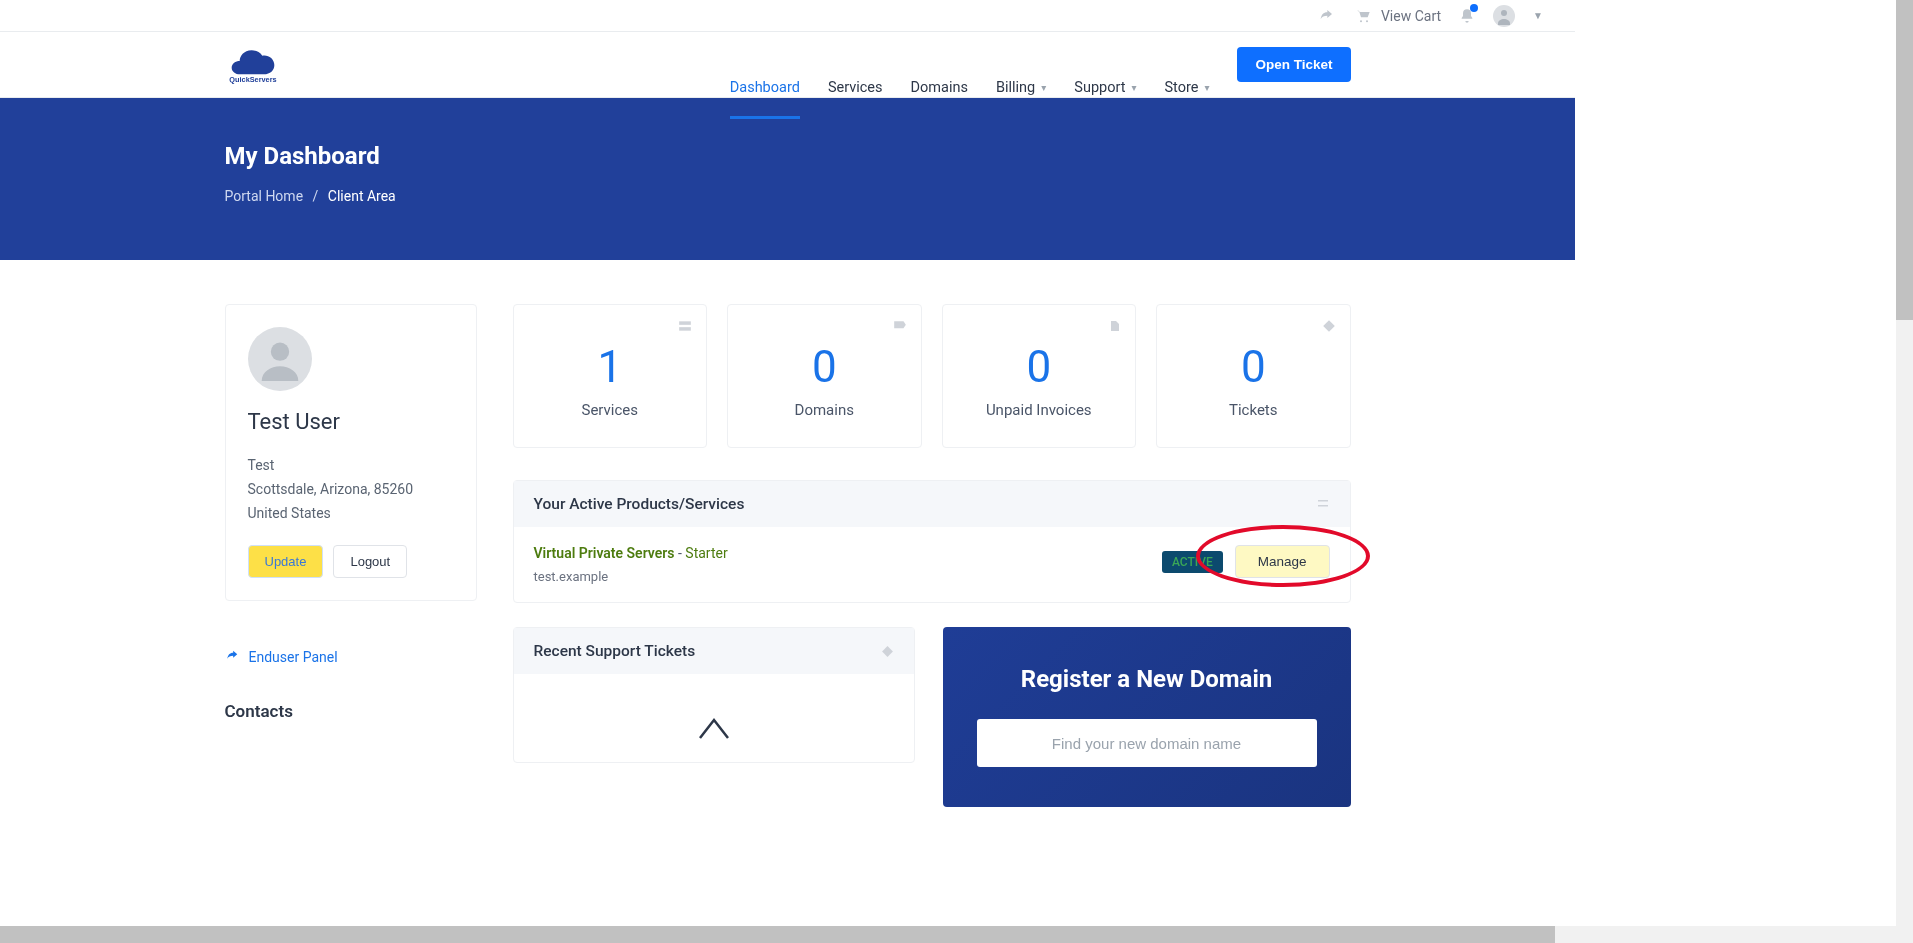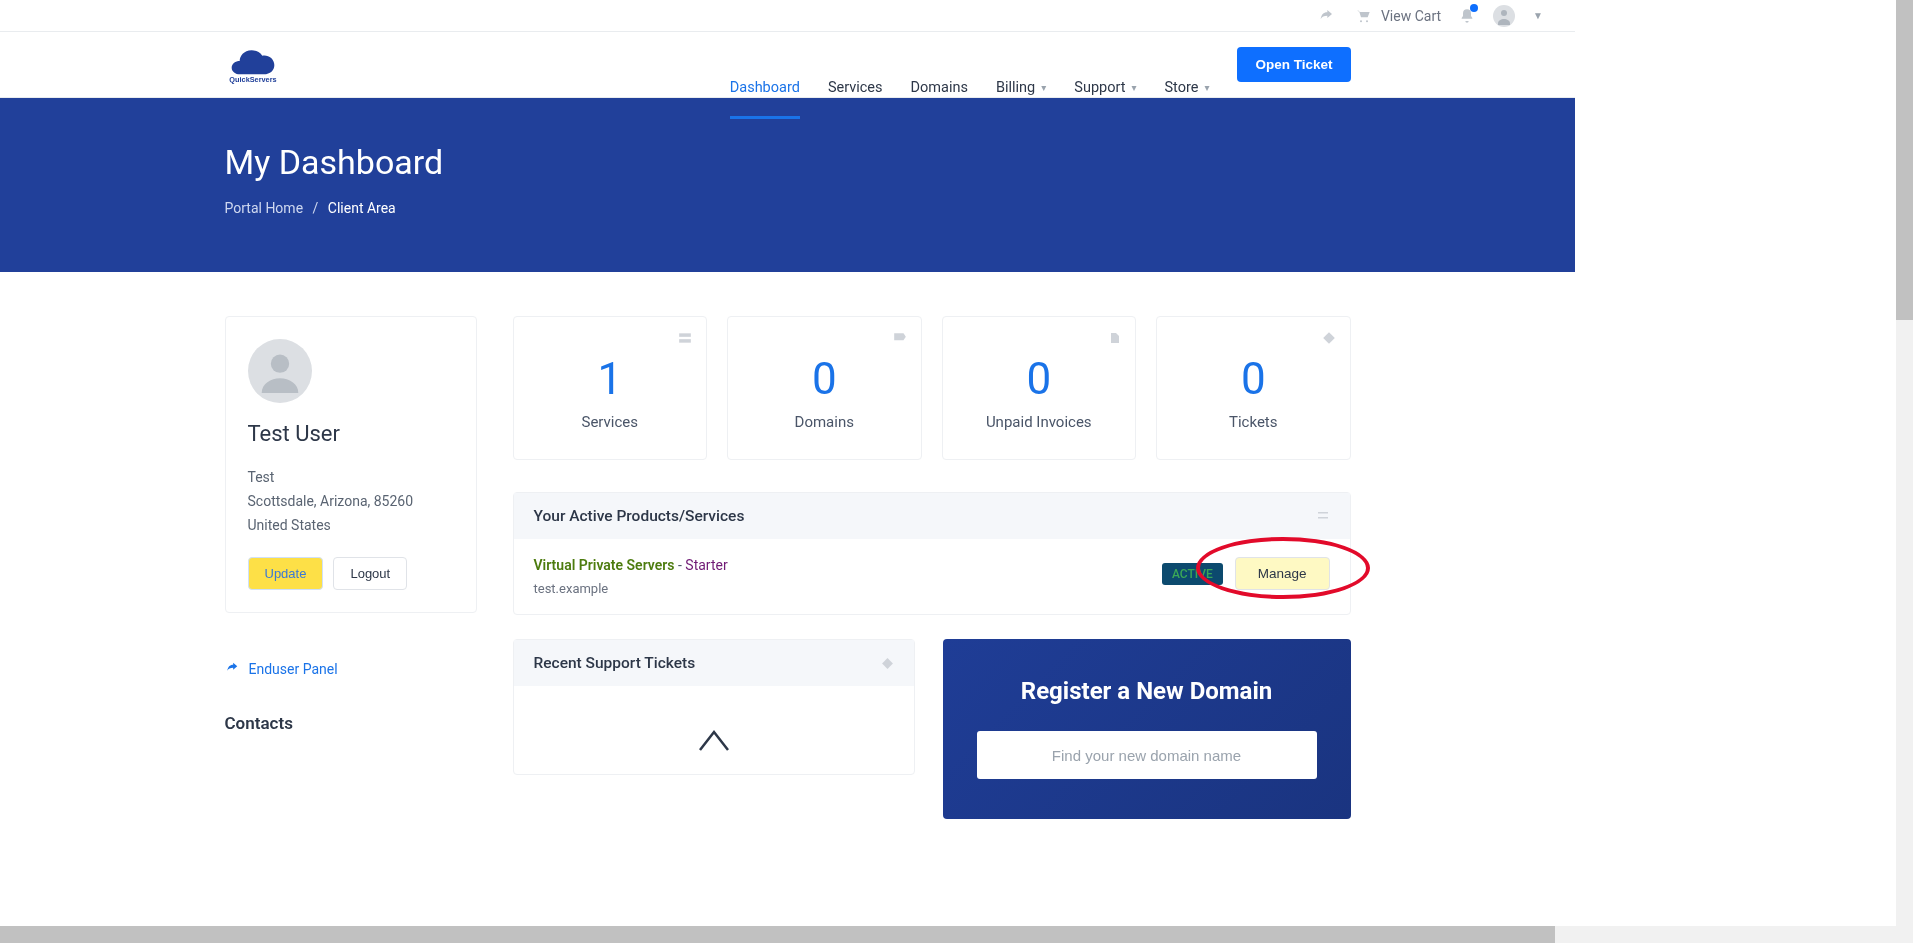--- a/index.html
+++ b/index.html
@@ -66,21 +66,21 @@
 .open-ticket-btn {
   background:#0e6fff; color:#fff; border:none; padding:10px 18px;
   border-radius:4px; font-weight:600; font-size:13.5px; cursor:pointer;
 }
 
 
 .hero {
   background:#21409a; color:#fff; padding: 44px 0 56px;
 }
 .hero-inner { width:1126px; margin:0 auto; }
-.hero h1 { font-size:34px; font-weight:400; margin-bottom:18px; }
+.hero h1 { font-size:24px; font-weight:700; margin-bottom:18px; }
 .breadcrumb { font-size:14px; }
 .breadcrumb a { color:#cfd8f0; text-decoration:none; }
 .breadcrumb .sep { margin:0 6px; color:#cfd8f0; }
 
 
 .content { width:1126px; margin: 44px auto 0; display:flex; gap:36px; }
 .left-col { width:252px; flex-shrink:0; }
 .right-col { flex:1; }
 
 .card {
@@ -118,21 +118,21 @@
 
 
 .panel { border:1px solid #eef0f3; border-radius:4px; margin-bottom:24px; }
 .panel-head {
   background:#f5f7fa; padding:14px 20px; font-size:15.5px; color:#2d3748;
   font-weight:500; display:flex; justify-content:space-between; align-items:center;
 }
 .panel-body { padding:18px 20px; }
 .service-row { display:flex; justify-content:space-between; align-items:flex-start; }
 .service-info .title { font-weight:600; color:#4d7c0f; }
-.service-info .plan { color:#701a75;margin-top:24px; }
+.service-info .plan { color:#4d7c0f;margin-top:24px; }
 .service-info .domain { color:#6b7280; font-size:13px; margin-top:8px; }
 .service-actions { display:flex; align-items:center; gap:12px; }
 .badge-active {
   background:#0c4a6e; color:#3aa757; padding:4px 10px; border-radius:3px;
   font-size:12px; font-weight:500;
 }
 .manage-btn {
   background:#fef9c3; border:1px solid #e0e3e8; color:#2d3748;
   padding:8px 22px; border-radius:4px; font-size:13.5px; cursor:pointer;
 }

